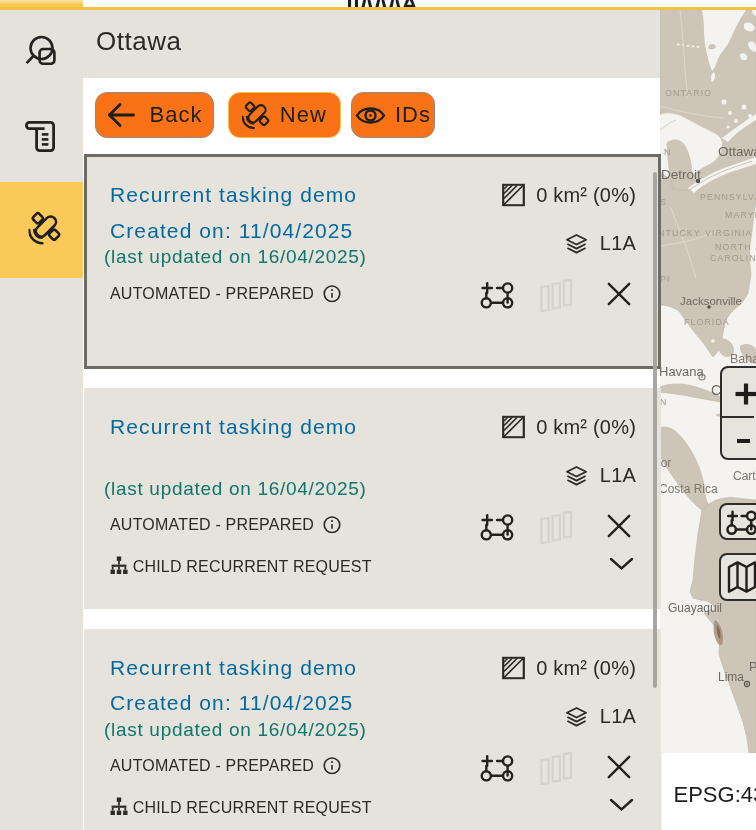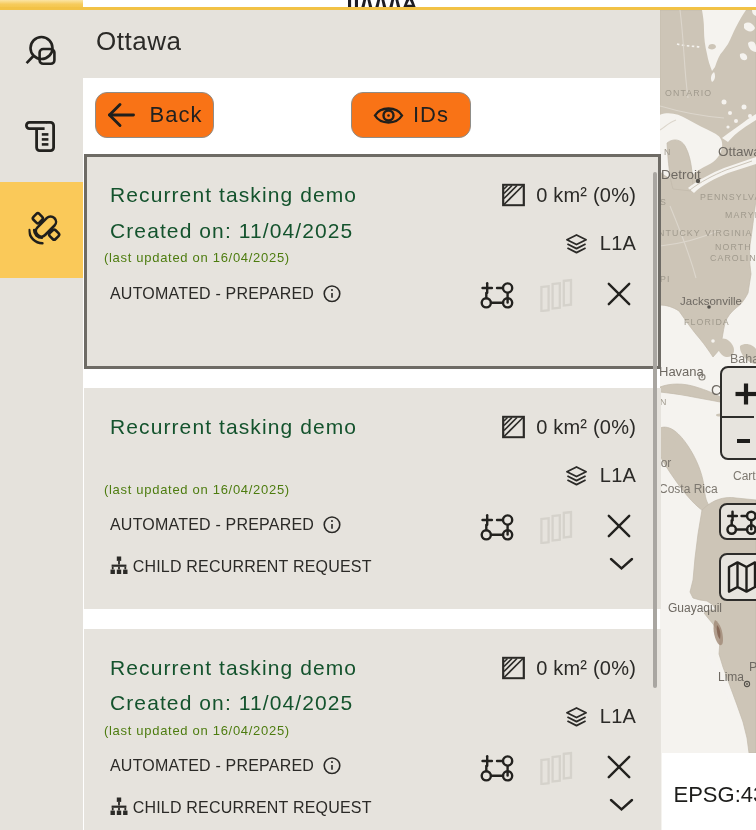--- a/index.html
+++ b/index.html
@@ -12,22 +12,22 @@
 #sidebar{position:absolute;left:0;top:10px;width:83px;height:820px;background:#e5e2dc}
 .sideic{position:absolute;left:50%;transform:translate(-50%,-50%)}
 #activeblock{position:absolute;left:0;top:172px;width:83px;height:96px;background:#fac959}
 #main{position:absolute;left:83px;top:10px;width:577px;height:820px;background:#e5e2dc}
 #title{position:absolute;left:13px;top:16px;font-size:26px;letter-spacing:0.5px;color:#2b2a27}
 #toolstrip{position:absolute;left:0;top:67.5px;width:577px;height:75.5px;background:#fff}
 .btn{position:absolute;top:14.5px;height:46px;border:1px solid #8f8d88;background:#f97316;
  display:flex;align-items:center;justify-content:center;font-size:22px;letter-spacing:1px;color:#222120;border-radius:12px}
 #listarea{position:absolute;left:0;top:143px;width:577px;height:677px;background:#fff}
 .card{position:absolute;background:#e6e3dd}
-.t1{position:absolute;font-size:21px;color:#14532d;letter-spacing:1.1px;transform:translateY(-50%);white-space:nowrap}
-.t2{position:absolute;font-size:13px;color:#4d7c0f;letter-spacing:0.7px;transform:translateY(-50%);white-space:nowrap}
+.t1{position:absolute;font-size:21px;color:#0369a1;letter-spacing:1.1px;transform:translateY(-50%);white-space:nowrap}
+.t2{position:absolute;font-size:19px;color:#0f766e;letter-spacing:0.7px;transform:translateY(-50%);white-space:nowrap}
 .t3{position:absolute;font-size:16px;color:#2b2a27;letter-spacing:0.2px;transform:translateY(-50%);white-space:nowrap}
 .t4{position:absolute;font-size:20px;color:#2b2a27;letter-spacing:0.2px;transform:translateY(-50%);white-space:nowrap;text-align:right}
 .irow{position:absolute;transform:translateY(-50%);line-height:0}
 #scrollthumb{position:absolute;width:4px;background:#a9a6a1;border-radius:2px}
 .ctrl{position:absolute;background:#e7e4de;border:2.2px solid #2e2d2b;border-radius:8px}
 #epsg{position:absolute;left:662px;top:753px;width:94px;height:77px;background:#fff;
  font-size:22px;color:#1d1d1b}
 #epsg span{position:absolute;left:11.5px;top:29px}
 </style></head>
 <body>
@@ -195,21 +195,32 @@
 </div>
 <div id="main">
 <div id="title">Ottawa</div>
 <div id="toolstrip">
 <div class="btn" style="left:12.2px;width:118.6px"><span style="line-height:0"><svg width="29" height="26" viewBox="0 0 29 26">
               <g stroke="#201f1c" stroke-width="2.9" fill="none" stroke-linecap="round" stroke-linejoin="round">
                 <line x1="2.5" y1="13" x2="26.5" y2="13"></line>
                 <path d="M13 2.5 L2.5 13 L13 23.5"></path>
               </g>
             </svg></span><span style="width:14px"></span>Back</div>
-<div class="btn" style="left:268px;width:120px"><span style="line-height:0"><svg width="31" height="25" viewBox="0 0 31 25">
+<div class="btn" style="left:144.6px;width:113.4px;border:1.5px solid #efbf4f"><span style="line-height:0"><svg width="30" height="30" viewBox="0 0 34 34">
+              <g transform="rotate(45 17 15.5)" fill="none" stroke="#201f1c" stroke-width="2.4">
+                <rect x="11.8" y="4" width="10.4" height="23" rx="5"></rect>
+                <rect x="1.8" y="11.5" width="8" height="8" rx="2"></rect>
+                <rect x="24.2" y="11.5" width="8" height="8" rx="2"></rect>
+              </g>
+              <g fill="none" stroke="#201f1c" stroke-width="2.4" stroke-linecap="round">
+                <path d="M13 26.5 A 7.5 7.5 0 0 1 5.5 19"></path>
+                <path d="M13.5 31.8 A 12.8 12.8 0 0 1 0.7 19"></path>
+              </g>
+            </svg></span><span style="width:8px"></span>New</div>
+<div class="btn" style="left:268px;width:84px"><span style="line-height:0"><svg width="31" height="25" viewBox="0 0 31 25">
               <path d="M2 12.5 C7.6 3.2 23.4 3.2 29 12.5 C23.4 21.8 7.6 21.8 2 12.5 Z" fill="none" stroke="#201f1c" stroke-width="2.4"></path>
               <circle cx="15.5" cy="12.5" r="5" fill="none" stroke="#201f1c" stroke-width="2.4"></circle>
               <circle cx="15.5" cy="12.5" r="1.3" fill="#201f1c"></circle>
             </svg></span><span style="width:9px"></span>IDs</div>
 </div>
 <div id="listarea"></div>
 </div>
 <div class="card" style="left:84px;top:153.5px;width:576.5px;height:215.5px;border:3px solid #6e6b65;">
 <div class="t1" style="left:23px;top:38.5px">Recurrent tasking demo</div>
 <div class="t1" style="left:23px;top:74px">Created on: 11/04/2025</div>

